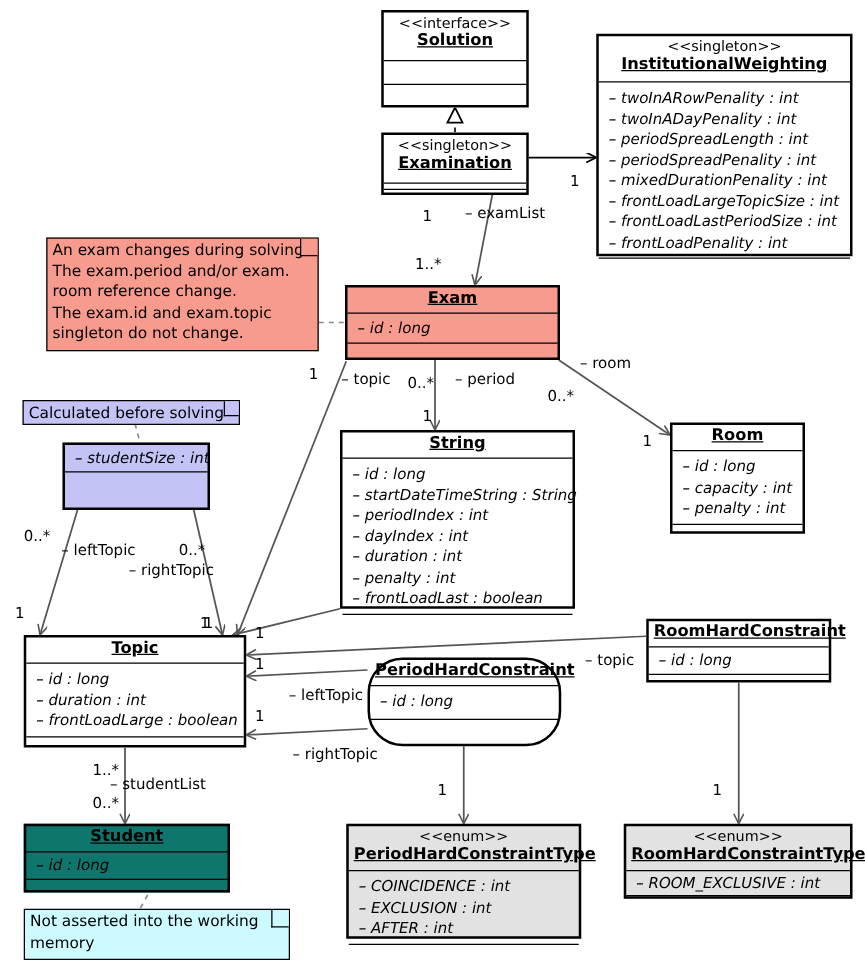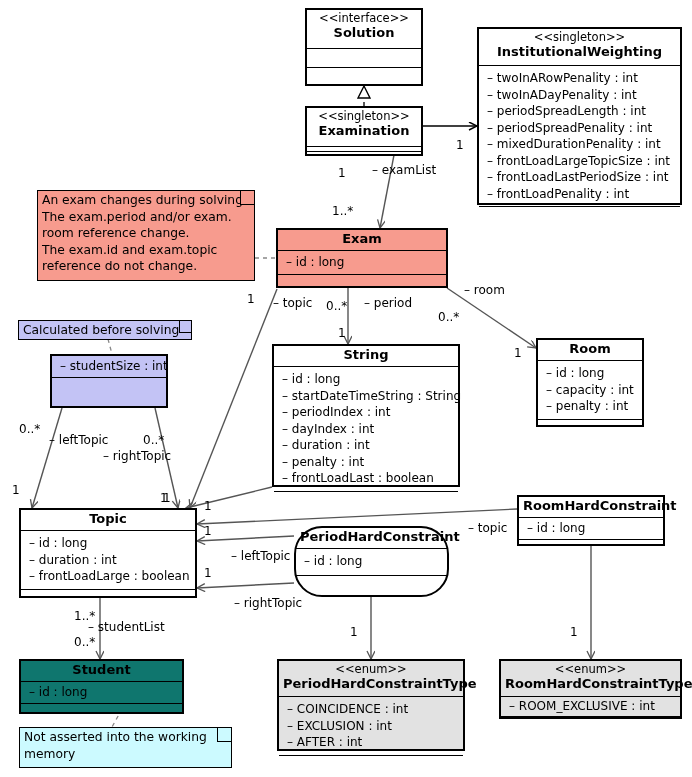--- a/index.html
+++ b/index.html
@@ -4,23 +4,23 @@
 <style>
   html,body{margin:0;padding:0;background:#ffffff;}
   body{width:692px;height:777px;overflow:hidden;
        font-family:"DejaVu Sans", sans-serif;}
   #diagram{position:relative;width:596px;height:777px;}
   svg{position:absolute;top:0;left:0;}
   .uml-box{position:absolute;box-sizing:border-box;border:2px solid #000;background:#fff;}
   .uml-head{box-sizing:border-box;border-bottom:1px solid #000;
             text-align:center;padding:2px 4px 3px 4px;}
   .stereo{font-size:11.5px;color:#000;line-height:13px;letter-spacing:0px;}
-  .cname{font-weight:bold;font-size:13px;line-height:15px;}
+  .cname{font-weight:bold;font-size:13px;line-height:15px;text-decoration:underline;}
   .uml-attrs{box-sizing:border-box;border-bottom:1px solid #000;padding:4px 6px 4px 8px;}
-  .attr{font-size:12px;line-height:16.5px;white-space:nowrap;}
+  .attr{font-size:12px;line-height:16.5px;white-space:nowrap;font-style:italic;}
   .uml-ops{box-sizing:border-box;height:12px;}
   .note{position:absolute;box-sizing:border-box;border:1.5px solid #000;
         font-size:12.3px;line-height:16.5px;padding:1px 5px 3px 4px;}
   .note .corner{position:absolute;top:0;right:0;width:13px;height:13px;
         background:#fff;border-left:1.3px solid #000;border-bottom:1.3px solid #000;}
   .lbl{position:absolute;font-size:12px;line-height:13px;white-space:nowrap;color:#000000;}
   .mult{position:absolute;font-size:12px;line-height:13px;color:#000;}
 </style>
 </head>
 <body>
@@ -222,21 +222,21 @@
     </div>
     <div class="uml-ops" style="height:8px;"></div>
   </div>
 
   <div class="note" style="left:37px;top:190px;width:218px;height:91px;background:#f79b8e;">
     <div class="corner" style="background:#f79b8e;"></div>
     <div>An exam changes during solving:</div>
     <div>The exam.period and/or exam.</div>
     <div>room reference change.</div>
     <div>The exam.id and exam.topic</div>
-    <div>reference do not change.</div>
+    <div>singleton do not change.</div>
   </div>
 
   <div class="note" style="left:18px;top:320px;width:174px;height:20px;background:#c3c3f5;">
     <div class="corner" style="background:#c3c3f5;width:11px;height:11px;"></div>
     <div>Calculated before solving</div>
   </div>
 
   <div class="note" style="left:19px;top:727px;width:213px;height:41px;background:#ccfaff;">
     <div class="corner" style="background:#ccfaff;"></div>
     <div>Not asserted into the working</div>

